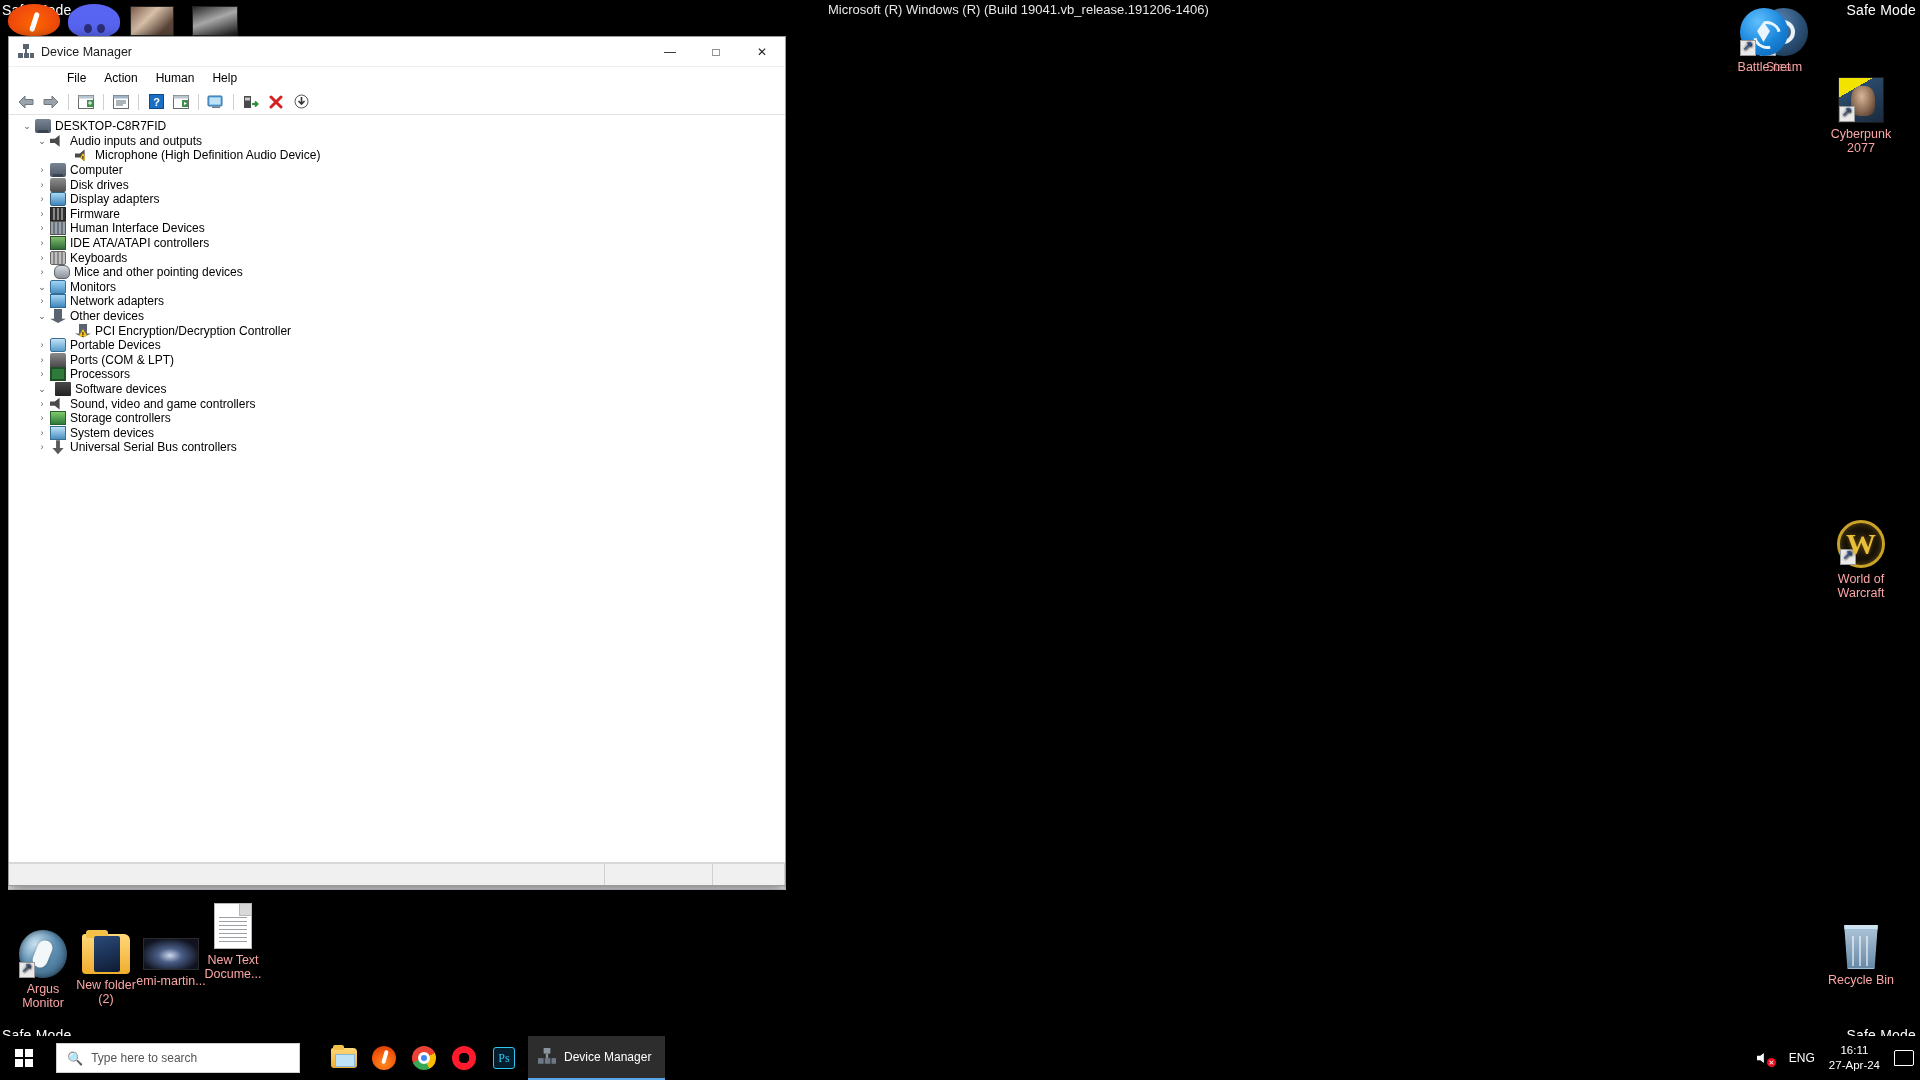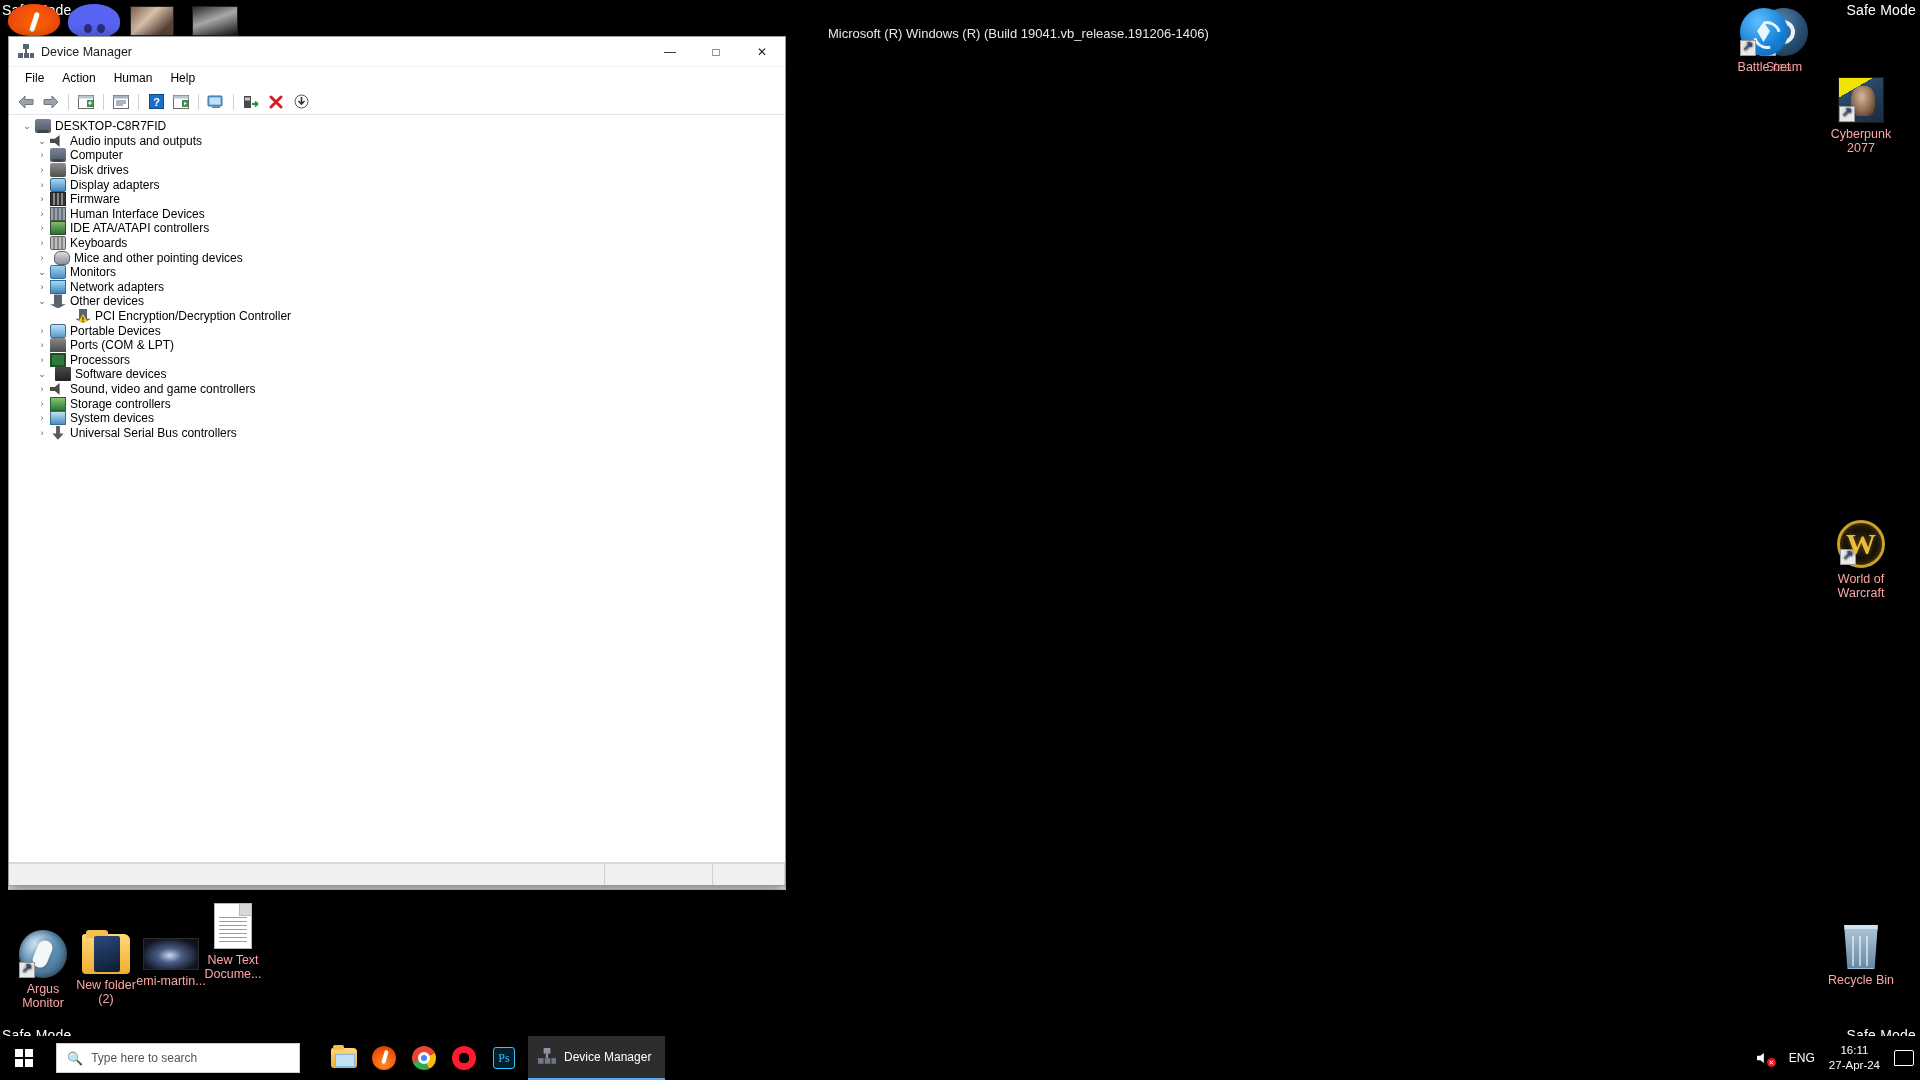--- a/index.html
+++ b/index.html
@@ -16,21 +16,21 @@
     position: absolute; color: #fff; font-size: 14px;
     font-family: "Liberation Sans", sans-serif; letter-spacing: .2px;
   }
   #sm-tl { left: 2px;  top: 2px; }
   #sm-tr { right: 4px; top: 2px; }
   #sm-bl { left: 2px;  top: 1027px; }
   #sm-br { right: 4px; top: 1027px; }
 
   #build-text {
     position: absolute; left: 828px; top: 2px;
-    color: #e8e8e8; font-size: 13px; margin-top: 24px;
+    color: #e8e8e8; font-size: 13px;
   }
 
   
   .thumb { position: absolute; }
   #thumb-firefox { left: 8px;  top: 4px;  width: 52px; height: 32px;
     background: radial-gradient(circle at 50% 70%, #ff6a00 0%, #f24d0c 60%, #d93b05 100%);
     border-radius: 50% 50% 44% 44%; }
   #thumb-firefox::after { content:""; position:absolute; left:46%; top:26%;
     width:5px; height:20px; background:#fff; transform:rotate(18deg); border-radius:3px; }
   #thumb-discord { left: 68px; top: 4px; width: 52px; height: 34px;
@@ -196,21 +196,21 @@
   .title-text {
     font-size: 12.5px; color: #1a1a1a; flex: 1;
   }
   .winbtn {
     width: 46px; height: 30px; display: flex; align-items: center; justify-content: center;
     font-size: 12px; color: #202020; cursor: default;
   }
 
   .menubar {
     height: 22px; display: flex; align-items: center;
-    padding-left: 8px; gap: 2px; flex: none; background: #fff;
+    padding-left: 8px; gap: 2px; flex: none; background: #fff; margin-left: 42px;
   }
   .menuitem {
     font-size: 12px; color: #000; padding: 2px 8px; border-radius: 2px;
   }
 
   .toolbar {
     height: 26px; display: flex; align-items: center; gap: 3px;
     padding-left: 6px; border-bottom: 1px solid #e3e3e3;
     background: #fff; flex: none;
   }
@@ -542,20 +542,27 @@
     <div class="node lvl0">
           <span class="twisty">⌄</span>
           <span class="nicon i-pc"></span>
           <span class="ntext">DESKTOP-C8R7FID</span>
         </div>
         <div class="node lvl1">
           <span class="twisty">⌄</span>
           <span class="nicon i-speaker"></span>
           <span class="ntext">Audio inputs and outputs</span>
         </div>
+        <div class="node lvl2">
+          <span class="twisty"></span>
+          <span class="nicon i-speaker">
+            <span class="warnbadge"></span>
+          </span>
+          <span class="ntext">Microphone (High Definition Audio Device)</span>
+        </div>
         <div class="node lvl1">
           <span class="twisty">›</span>
           <span class="nicon i-pc"></span>
           <span class="ntext">Computer</span>
         </div>
         <div class="node lvl1">
           <span class="twisty">›</span>
           <span class="nicon i-disk"></span>
           <span class="ntext">Disk drives</span>
         </div>

